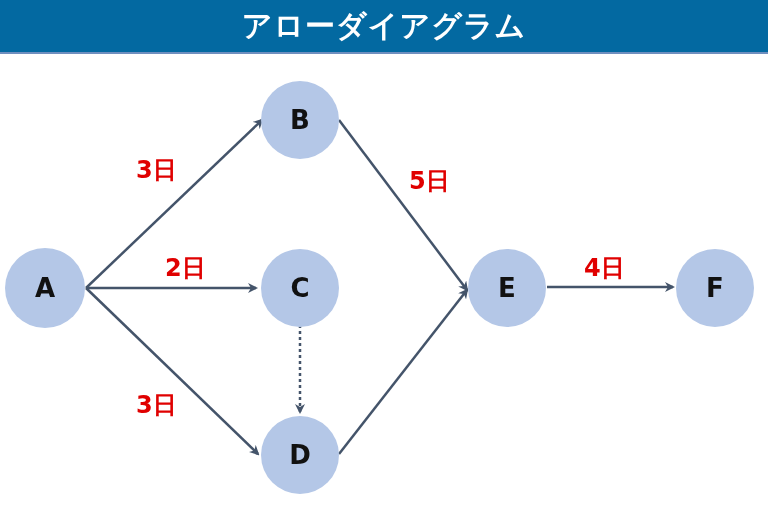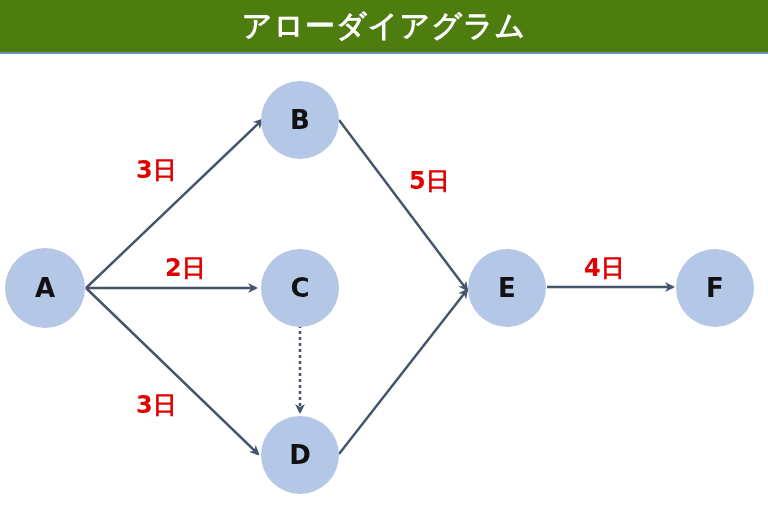--- a/index.html
+++ b/index.html
@@ -1,17 +1,17 @@
 <!DOCTYPE html>
 <html><head>
   <meta charset="utf-8">
   <style>
     html, body { margin: 0; padding: 0; }
     body { width: 768px; height: 512px; background: #ffffff; position: relative; overflow: hidden; font-family: "DejaVu Sans", sans-serif; }
-    .header { position: absolute; left: 0; top: 0; width: 768px; height: 52px; background: #4d7c0f; border-bottom: 2px solid #6f8fbf; display: flex; align-items: center; justify-content: center; }
+    .header { position: absolute; left: 0; top: 0; width: 768px; height: 52px; background: #0369a1; border-bottom: 2px solid #6f8fbf; display: flex; align-items: center; justify-content: center; }
     .header-title { color: #ffffff; font-size: 30px; font-weight: bold; letter-spacing: 1px; font-family: "DejaVu Sans", sans-serif; }
     svg.diagram { position: absolute; left: 0; top: 0; }
     .node-circle { fill: #b4c7e7; }
     .node-label { font-family: "DejaVu Sans", sans-serif; font-weight: bold; font-size: 26px; fill: #111111; }
     .edge { stroke: #44546a; stroke-width: 2.5; fill: none; }
     .edge-dummy { stroke: #44546a; stroke-width: 2.5; stroke-dasharray: 3 3; fill: none; }
     .edge-label { font-family: "DejaVu Sans", sans-serif; font-weight: bold; font-size: 24px; fill: #e00000; }
   </style>
 </head>
 <body>

